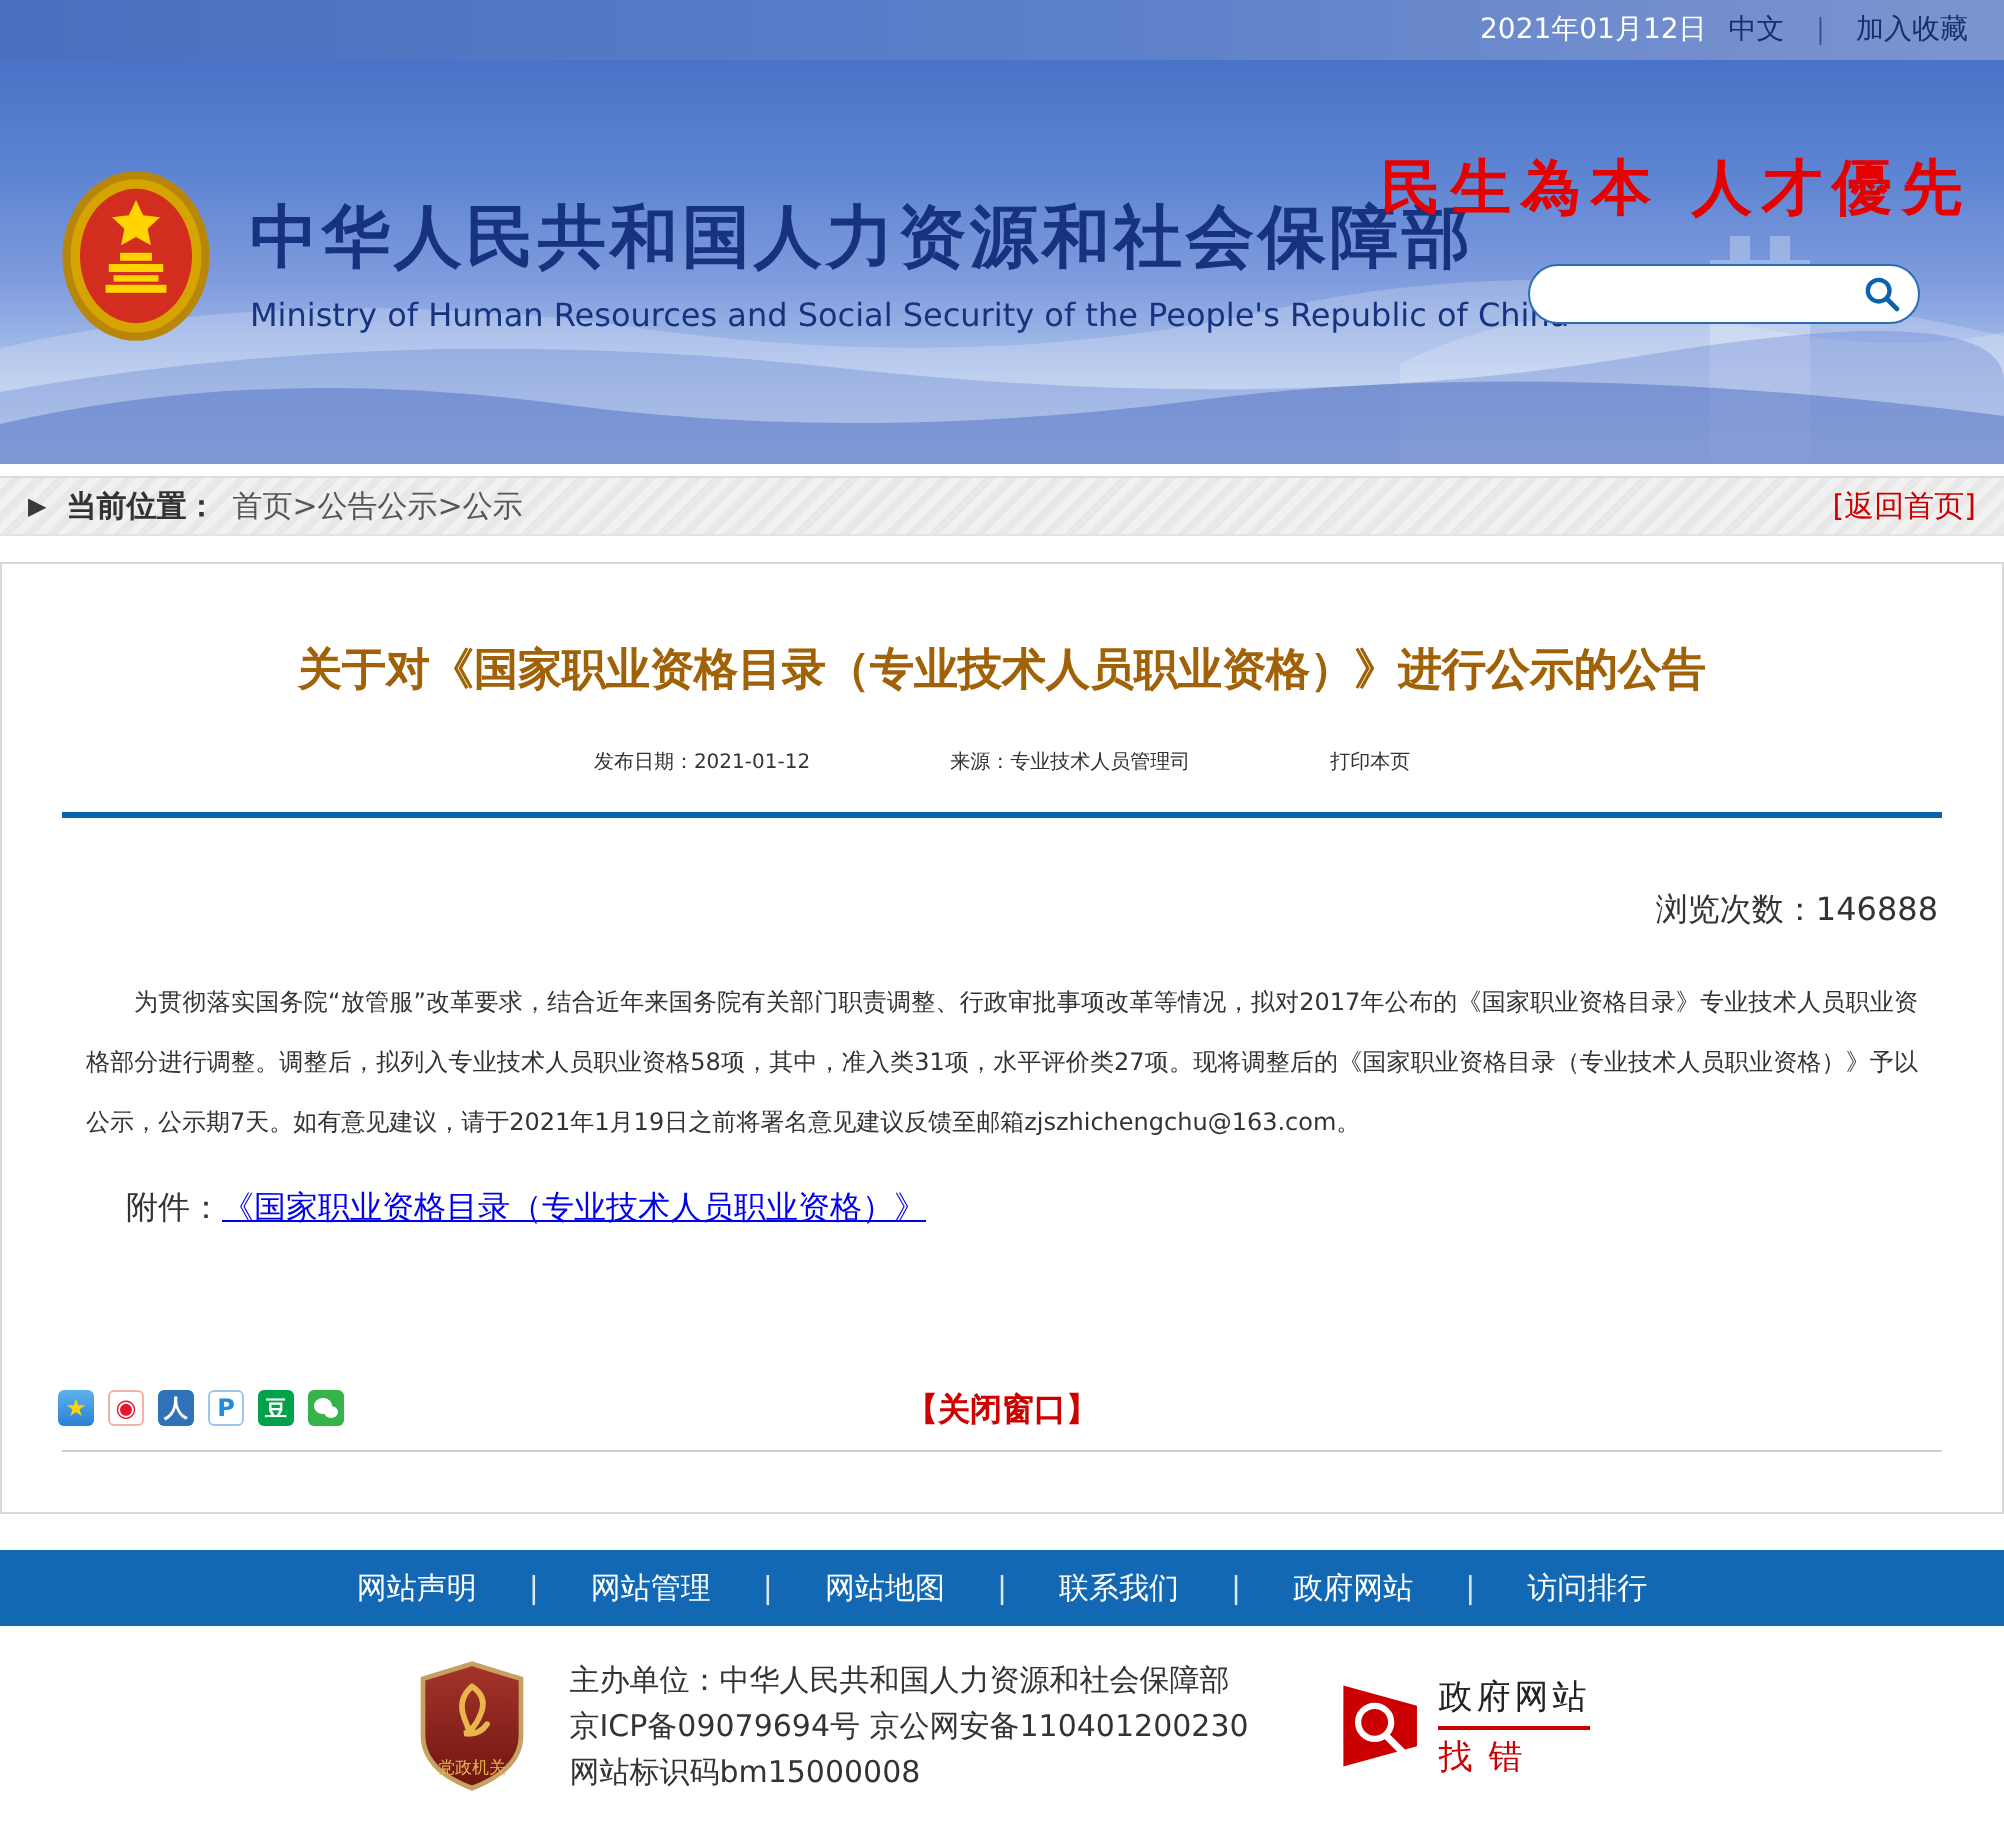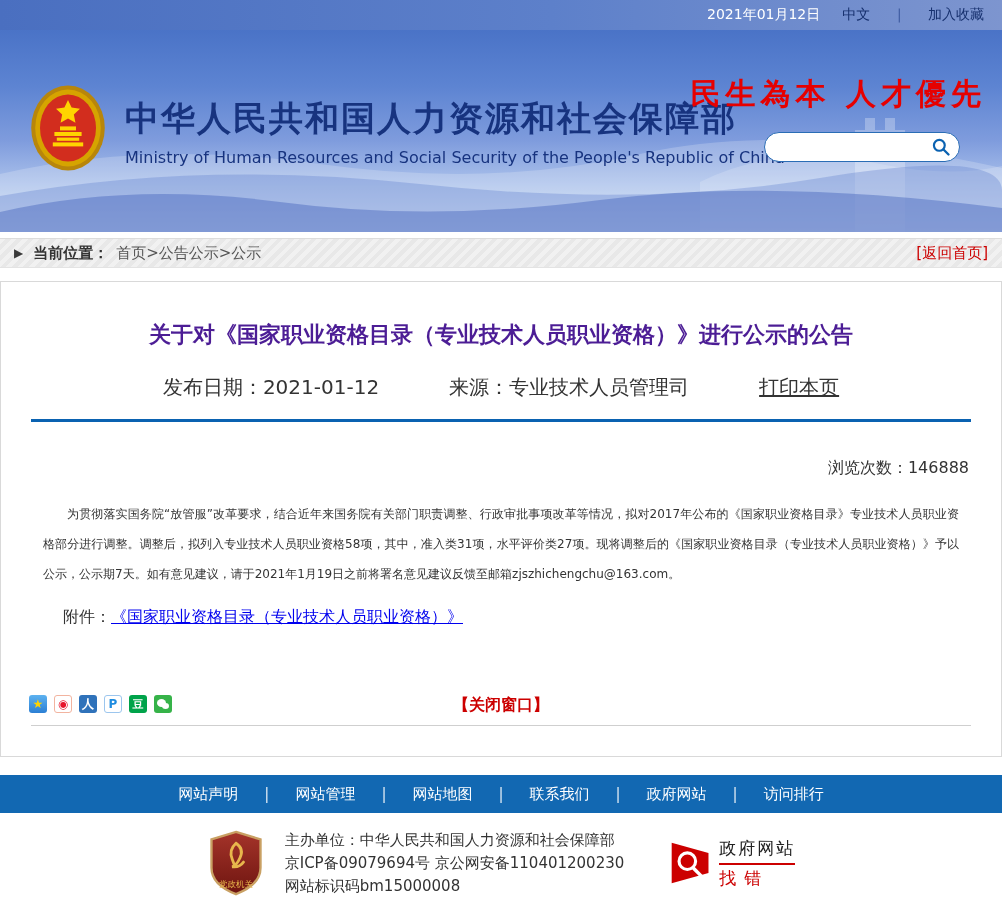--- a/index.html
+++ b/index.html
@@ -4,21 +4,21 @@
 <style>
   * { margin:0; padding:0; box-sizing:border-box; }
   body {
     width:1002px; height:913px; margin:0 auto; background:#fff;
     font-family:"DejaVu Sans","Liberation Sans",sans-serif; color:#333; overflow:hidden;
   }
   
   .topbar {
     height:30px; background:linear-gradient(90deg,#4a6fc0 0%,#5d80ca 55%,#7d95cf 100%);
     display:flex; align-items:center; justify-content:flex-end; padding-right:18px;
-    font-size:14px; gap:22px;
+    font-size:14px; gap:11px;
   }
   .topbar .date { color:#ffffff; }
   .topbar .lang, .topbar .fav { color:#16306e; cursor:pointer; }
   .topbar .sep { color:#2c4a92; }
   
   .banner {
     position:relative; height:202px; overflow:hidden;
     background:linear-gradient(180deg,#4a73c7 0%,#5d84d2 28%,#7f9cdd 55%,#aec4ec 78%,#d4e2f6 100%);
   }
   .banner svg.scenery { position:absolute; left:0; bottom:0; }
@@ -46,25 +46,25 @@
   }
   .crumbbar .arrow { color:#3a3a3a; font-size:12px; margin-right:10px; }
   .crumbbar .lbl { font-weight:bold; color:#333; margin-right:8px; }
   .crumbbar .path { color:#555; }
   .crumbbar .backhome { margin-left:auto; color:#cc0000; cursor:pointer; }
   
   .artbox {
     margin-top:13px; width:1002px; height:476px; background:#fff;
     border:1px solid #d9d9d9; position:relative;
   }
-  .art-title { margin-top:38px; text-align:center; font-size:22px; font-weight:bold; color:#4c1d95; }
+  .art-title { margin-top:38px; text-align:center; font-size:22px; font-weight:bold; color:#a16207; }
   .art-meta {
-    margin-top:24px; display:flex; justify-content:center; gap:70px; font-size:20px; color:#333;
-  }
-  .art-meta .print { cursor:pointer;text-decoration:underline; }
+    margin-top:24px; display:flex; justify-content:center; gap:70px; font-size:10px; color:#333;
+  }
+  .art-meta .print { cursor:pointer; }
   .blue-rule { margin:18px 30px 0 30px; height:3px; background:#0a62b1; }
   .views { margin-top:36px; text-align:right; padding-right:32px; font-size:16px; color:#333; }
   .art-body {
     margin-top:20px; padding:0 42px; font-size:12px; line-height:30px; color:#333;
     text-indent:2em; text-align:justify;
   }
   .attach { margin-top:18px; padding:0 30px; text-indent:2em; font-size:16px; }
   .attach .alink { color:#0000ee; text-decoration:underline; cursor:pointer; }
   .share-row { position:absolute; left:0; right:0; top:413px; height:20px; padding:0 28px; }
   .share-icons { display:flex; gap:7px; }

